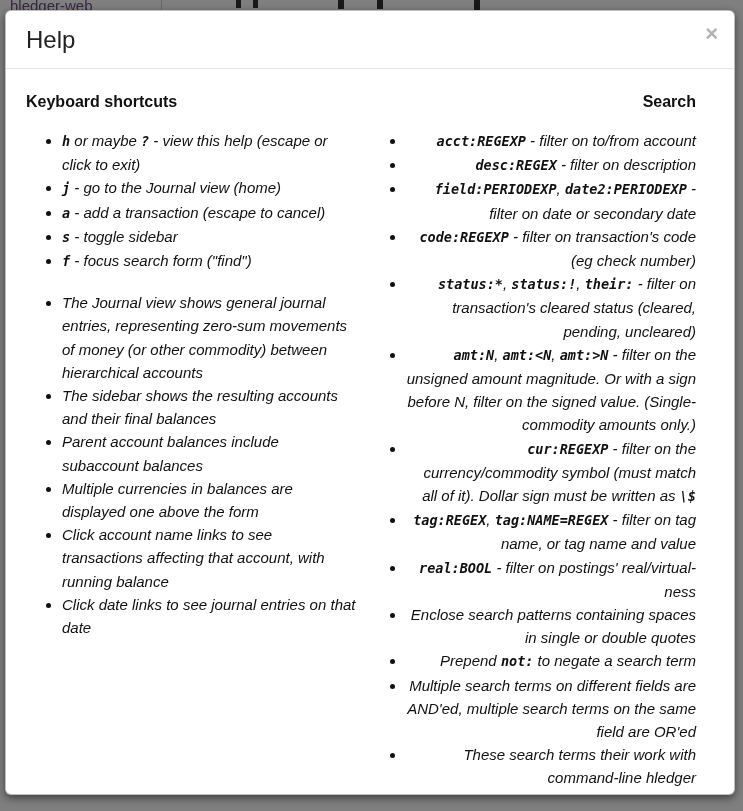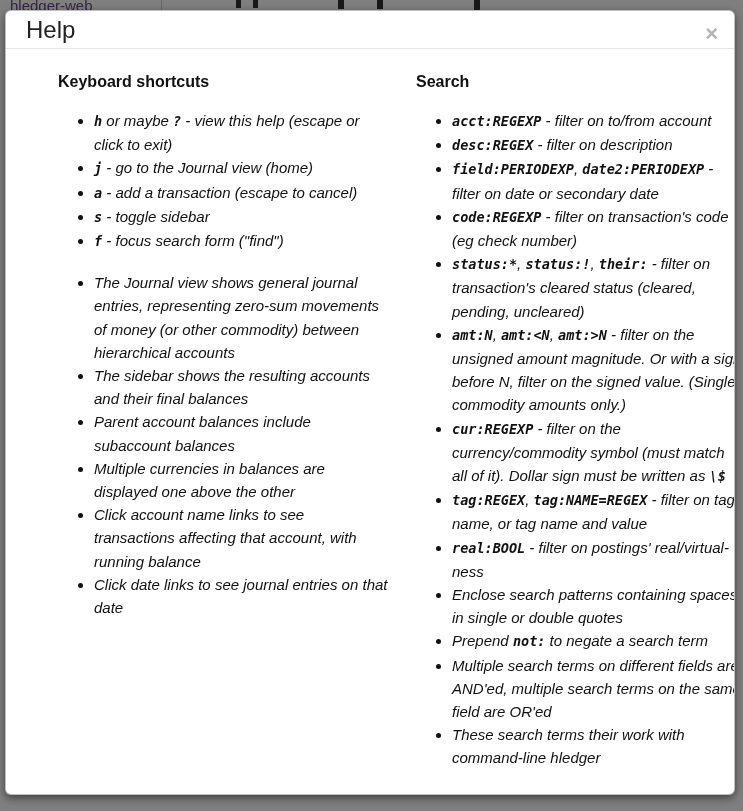--- a/index.html
+++ b/index.html
@@ -37,44 +37,43 @@
     width: 730px; height: 785px;
     background: #fff;
     border: 1px solid rgba(0,0,0,0.25);
     border-radius: 6px;
     box-shadow: 0 3px 9px rgba(0,0,0,0.5);
     z-index: 10;
     overflow: hidden;
   }
   .modal-header {
     position: relative;
-    padding: 4px 20px;
+    padding: 14px 20px;
     border-bottom: 1px solid #e5e5e5;
   }
   .modal-title {
     margin: 0;
     font-size: 24px; font-weight: 400;
     line-height: 29px; color: #222;
   }
   .close-btn {
     position: absolute; right: 16px; top: 12px;
     border: 0; background: none; padding: 0;
     font-size: 22px; line-height: 1;
     font-weight: 700; color: #b3b3b3;
     cursor: pointer;
     font-family: "Liberation Sans", sans-serif;
   }
   .modal-body {
     display: flex;
-    column-gap: 28px;
+    column-gap: 14px;
     padding: 20px;
-    margin-left: 32px;
   }
   .col-left  { width: 330px; flex: none; }
-  .col-right { width: 326px; flex: none; }
+  .col-right { width: 326px; flex: none; text-align: right; }
 
   .section-heading {
     margin: 3px 0 0 0;
     font-size: 16px; font-weight: 700;
     line-height: 19px; color: #111;
   }
   .section-heading.second { margin-top: 10px; }
 
   ul.help-list {
     margin: 18px 0 0 0;
@@ -122,21 +121,21 @@
           <li><code>h</code> or maybe <code>?</code> - view this help (escape or click to exit)</li>
           <li><code>j</code> - go to the Journal view (home)</li>
           <li><code>a</code> - add a transaction (escape to cancel)</li>
           <li><code>s</code> - toggle sidebar</li>
           <li><code>f</code> - focus search form ("find")</li>
         </ul>
       <ul class="help-list">
           <li>The Journal view shows general journal entries, representing zero-sum movements of money (or other commodity) between hierarchical accounts</li>
           <li>The sidebar shows the resulting accounts and their final balances</li>
           <li>Parent account balances include subaccount balances</li>
-          <li>Multiple currencies in balances are displayed one above the other</li>
+          <li>Multiple currencies in balances are displayed one above the form</li>
           <li>Click account name links to see transactions affecting that account, with running balance</li>
           <li>Click date links to see journal entries on that date</li>
         </ul>
     </div>
     <div class="col-right">
       <h3 class="section-heading">Search</h3>
       <ul class="help-list">
           <li><code>acct:REGEXP</code> - filter on to/from account</li>
           <li><code>desc:REGEX</code> - filter on description</li>
           <li><code>field:PERIODEXP</code>, <code>date2:PERIODEXP</code> - filter on date or secondary date</li>

